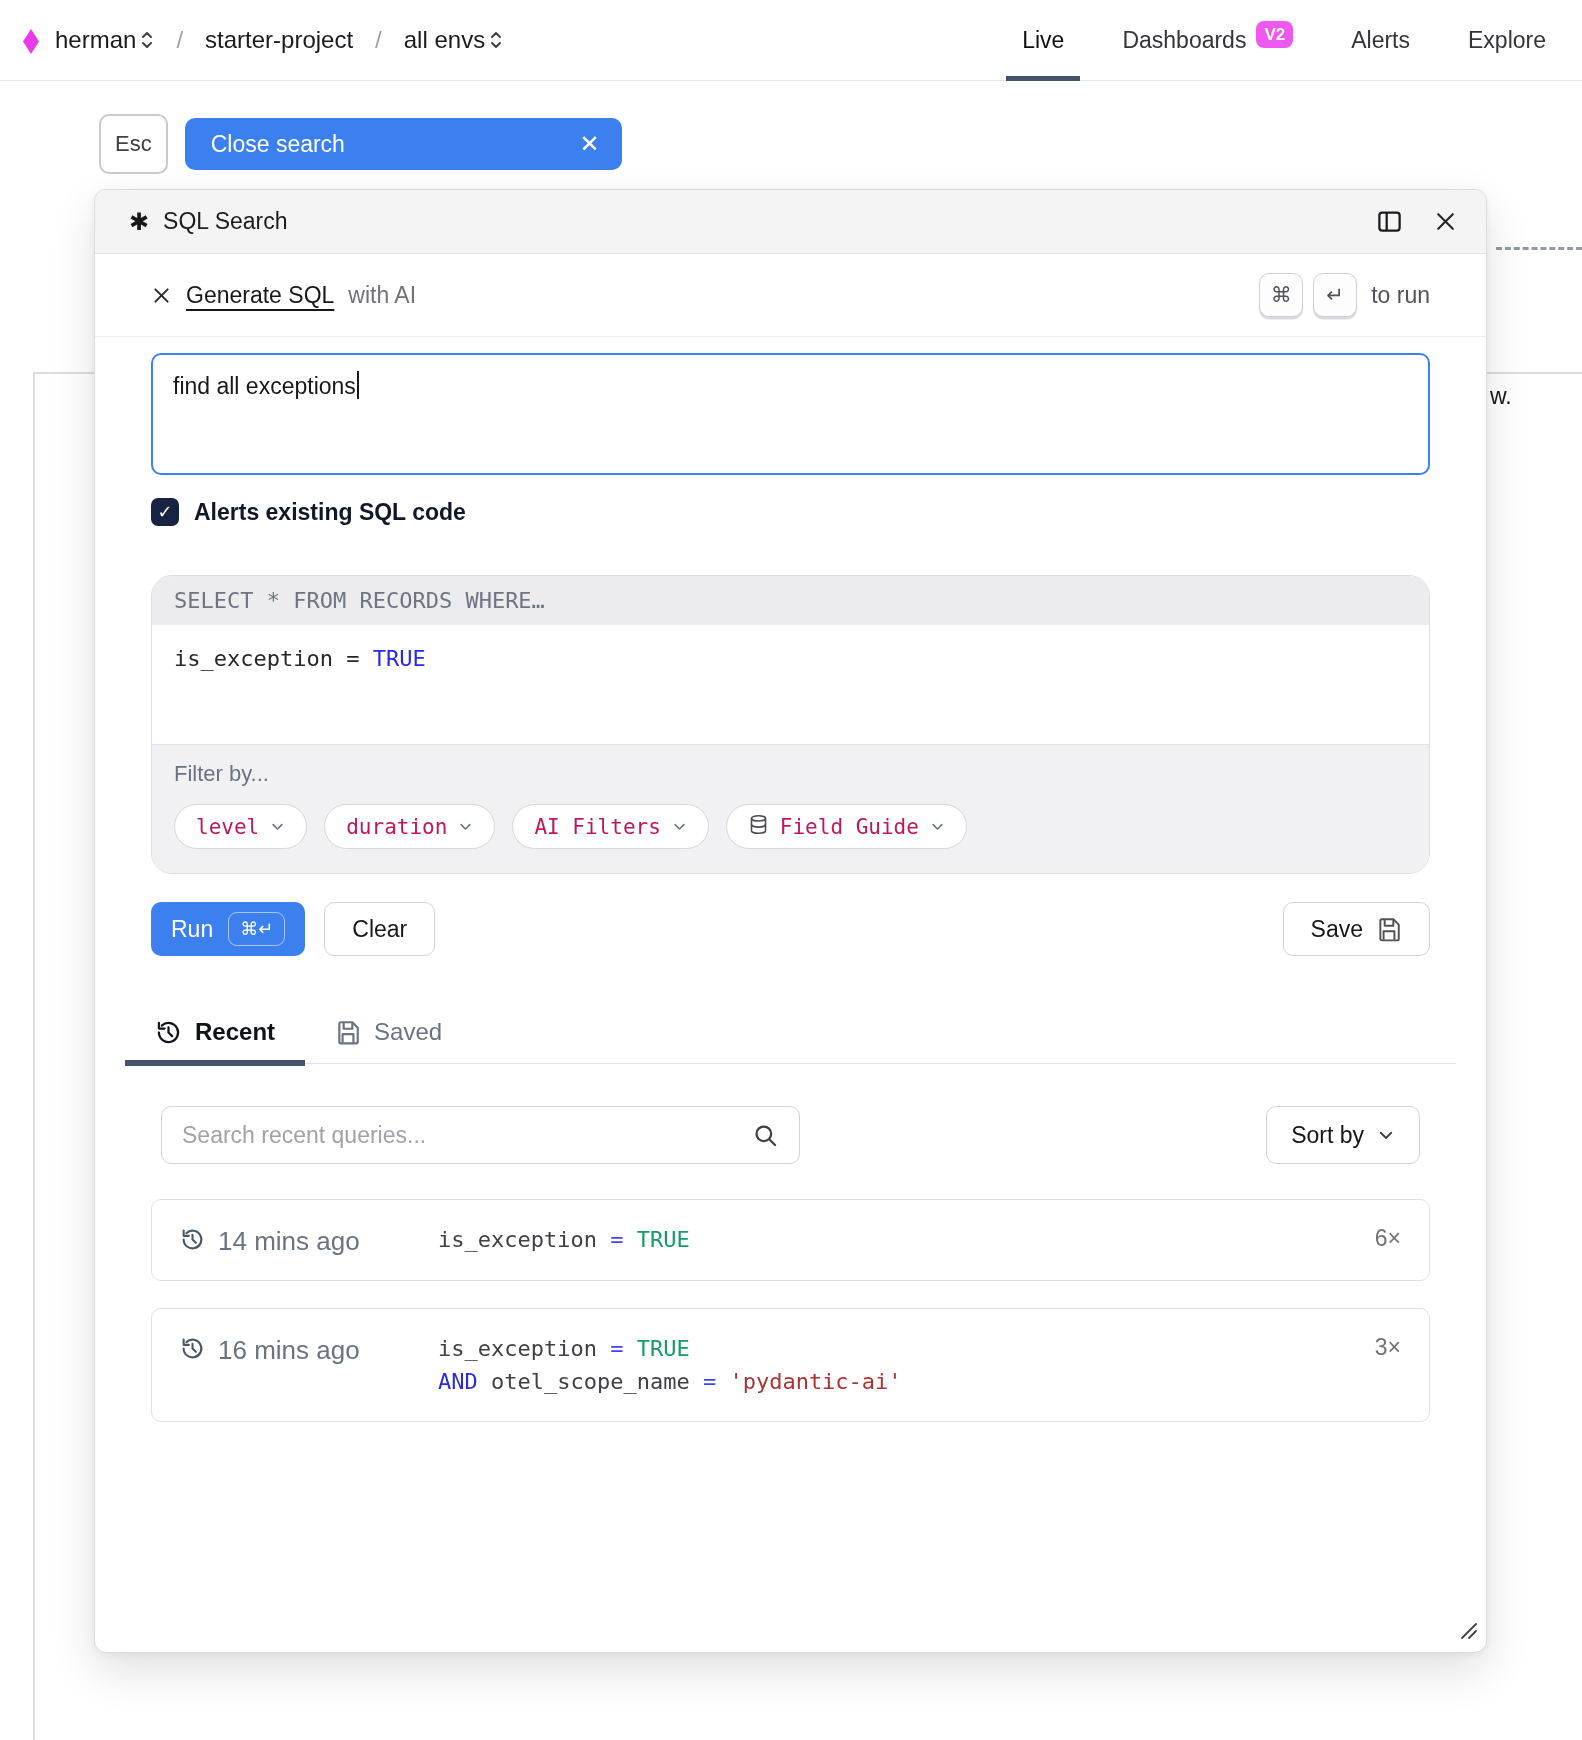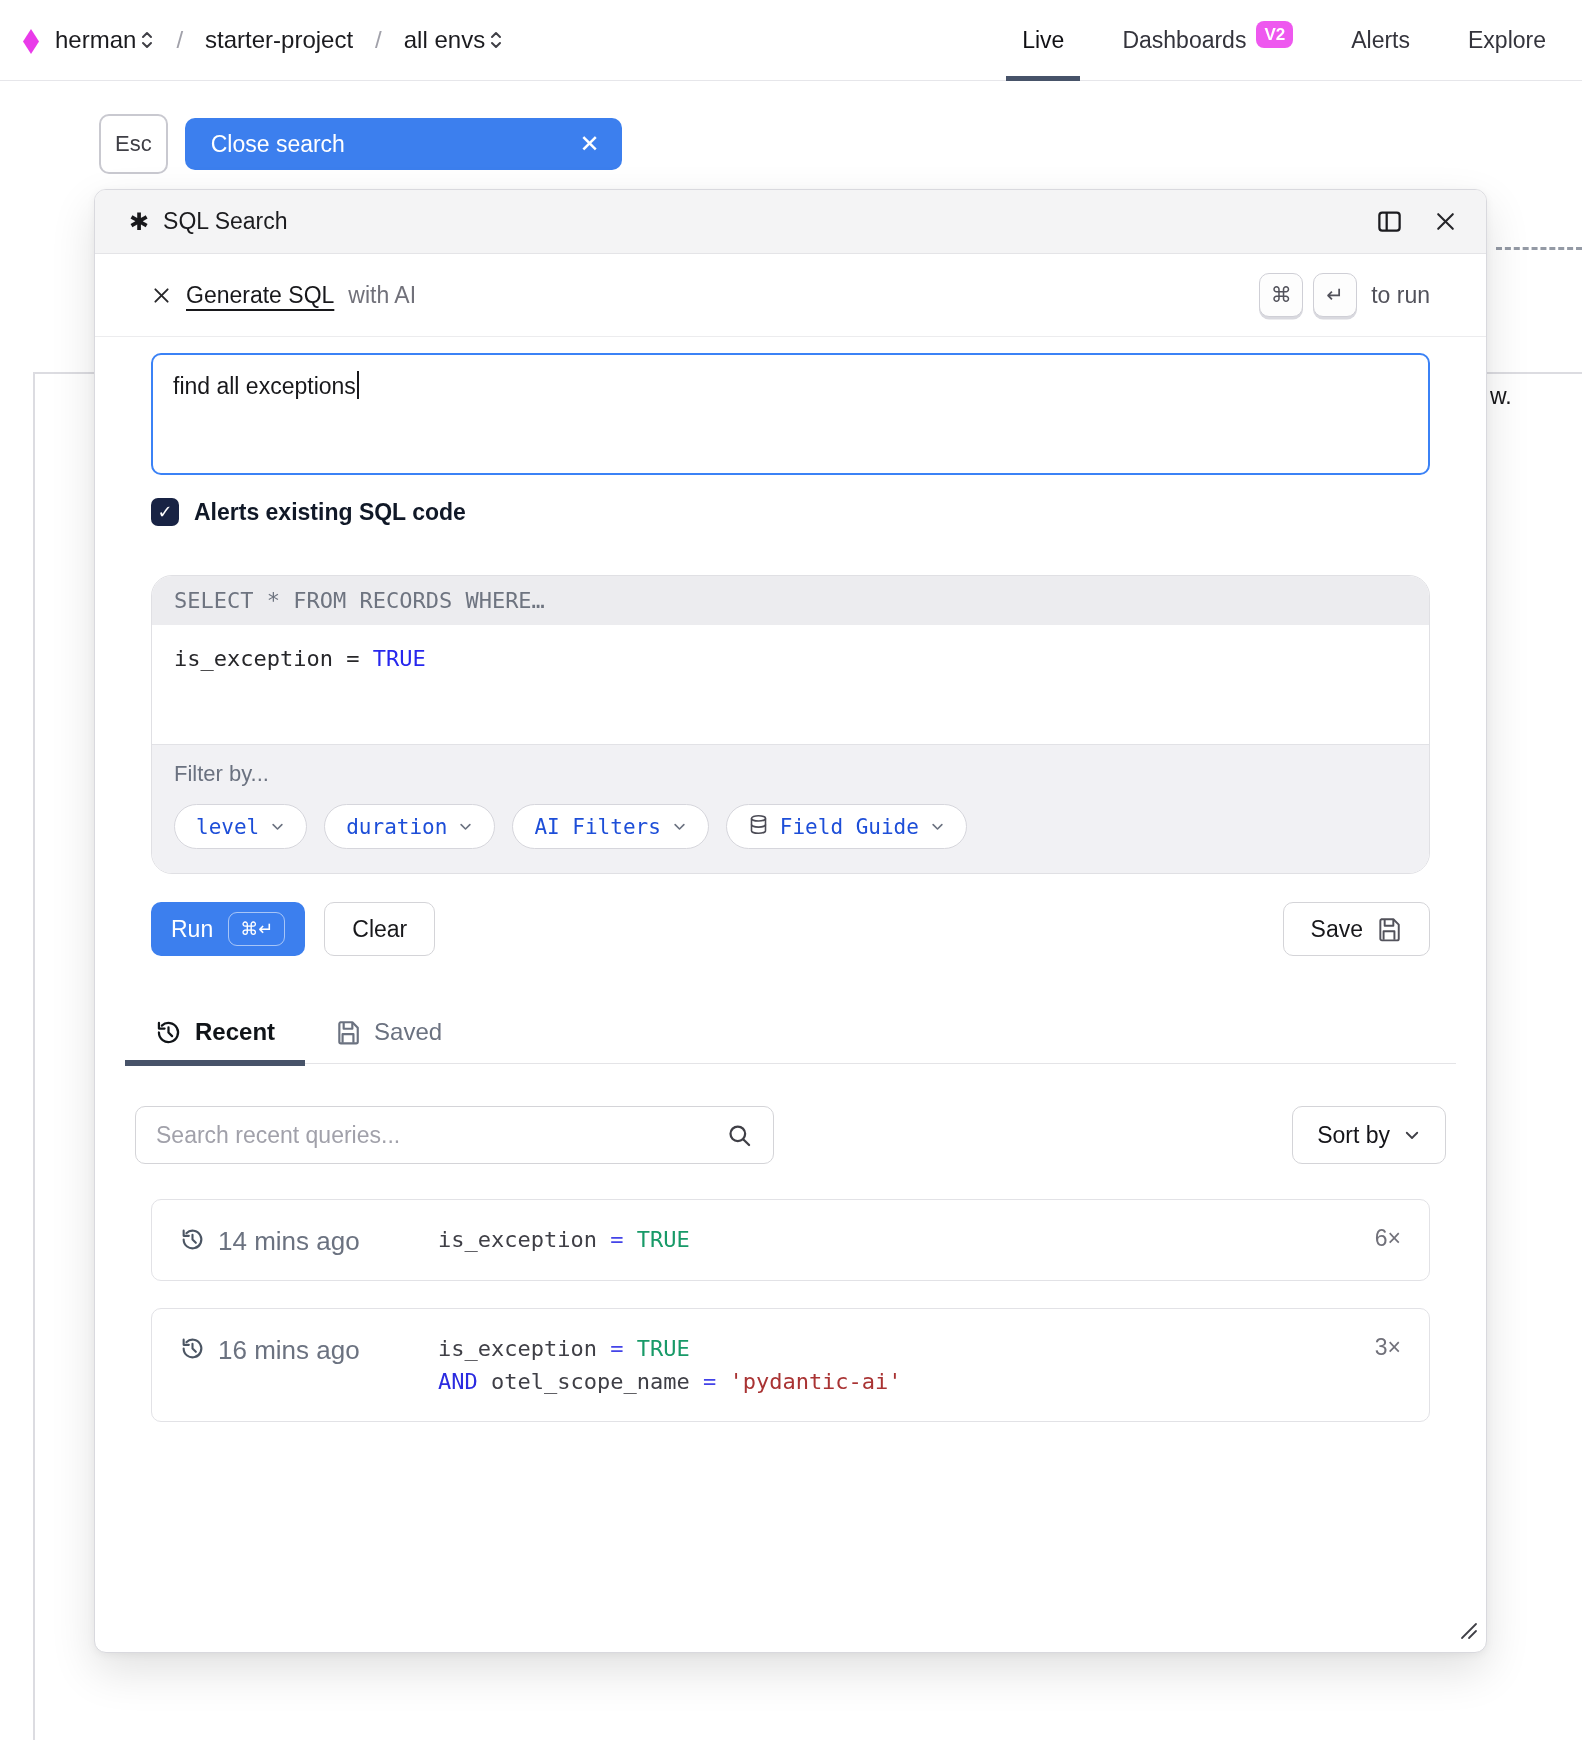--- a/index.html
+++ b/index.html
@@ -53,35 +53,35 @@
   .checkbox-row { margin:23px 56px 0; display:flex; align-items:center; gap:15px; cursor:pointer; }
   .checkbox { width:28px; height:28px; background:#182344; border-radius:7px; color:#fff; font-size:18px; display:flex; align-items:center; justify-content:center; }
   .checkbox-label { font-size:23px; font-weight:700; color:#101827; }
 
   .editor { margin:49px 56px 0; border:1px solid #e0e0e4; border-radius:21px; overflow:hidden; }
   .editor-header { background:#ececef; padding:12px 22px; font-family:"DejaVu Sans Mono", monospace; font-size:22px; color:#6e7480; }
   .editor-code { background:#fff; padding:20px 22px 72px; font-family:"DejaVu Sans Mono", monospace; font-size:22px; line-height:27px; }
   .editor-filter { background:#f1f1f4; border-top:1px solid #e2e2e6; padding:16px 22px 24px; }
   .filter-label { font-size:22px; color:#6b7280; }
   .chip-row { margin-top:17px; display:flex; gap:17px; }
-  .chip { background:#fff; border:1px solid #d6d6dc; border-radius:9999px; padding:0 21px; height:45px; display:flex; align-items:center; gap:11px; font-family:"DejaVu Sans Mono", monospace; font-size:21px; color:#1d4ed8; cursor:pointer; }
+  .chip { background:#fff; border:1px solid #d6d6dc; border-radius:9999px; padding:0 21px; height:45px; display:flex; align-items:center; gap:11px; font-family:"DejaVu Sans Mono", monospace; font-size:21px; color:#be185d; cursor:pointer; }
 
   .actions-row { margin:28px 56px 0; display:flex; align-items:center; gap:19px; }
   .btn-run { background:#3c7fee; border:none; border-radius:10px; height:54px; padding:0 20px; color:#fff; font-size:23px; display:flex; align-items:center; gap:15px; cursor:pointer; font-family:inherit; }
   .run-kbd { border:1.5px solid rgba(255,255,255,.55); border-radius:9px; padding:5px 11px; font-size:18px; }
   .btn-plain { background:#fff; border:1px solid #d4d4d8; border-radius:10px; height:54px; padding:0 27px; font-size:23px; color:#18181b; display:flex; align-items:center; gap:13px; cursor:pointer; font-family:inherit; }
   .btn-save { margin-left:auto; }
 
   .tabs-bar { margin:56px 30px 0; border-bottom:1px solid #e4e4e7; display:flex; }
   .tab { display:flex; align-items:center; gap:13px; padding:6px 30px 17px; font-size:24px; position:relative; cursor:pointer; }
   .tab.active { color:#101418; font-weight:600; }
   .tab.active::after { content:""; position:absolute; left:0; right:0; bottom:-3px; height:6px; background:#475369; }
   .tab.inactive { color:#6b7280; font-weight:500; }
 
-  .recent-toolbar { margin:42px 40px 0; display:flex; align-items:center; justify-content:space-between; }
+  .recent-toolbar { margin:42px 66px 0; display:flex; align-items:center; justify-content:space-between; }
   .search-wrap { width:639px; height:58px; border:1px solid #d4d4d8; border-radius:10px; display:flex; align-items:center; padding:0 20px; gap:12px; }
   .search-wrap input { flex:1; border:none; outline:none; font-size:23px; color:#18181b; font-family:inherit; background:transparent; }
   .search-wrap input::placeholder { color:#a1a1aa; }
   .sort-btn { height:58px; background:#fff; border:1px solid #d4d4d8; border-radius:10px; padding:0 24px; display:flex; align-items:center; gap:13px; font-size:23px; color:#141419; cursor:pointer; font-family:inherit; }
 
   .recent-row { margin:35px 56px 0; border:1px solid #e2e2e6; border-radius:10px; padding:23px 28px; display:flex; align-items:flex-start; cursor:pointer; }
   .recent-row + .recent-row { margin-top:27px; }
   .row-clock { display:flex; margin-top:4px; }
   .row-time { font-size:26px; color:#6b7280; margin-left:13px; width:176px; flex:none; margin-top:3px; }
   .row-sql { font-family:"DejaVu Sans Mono", monospace; font-size:22px; line-height:33px; margin-left:44px; }

